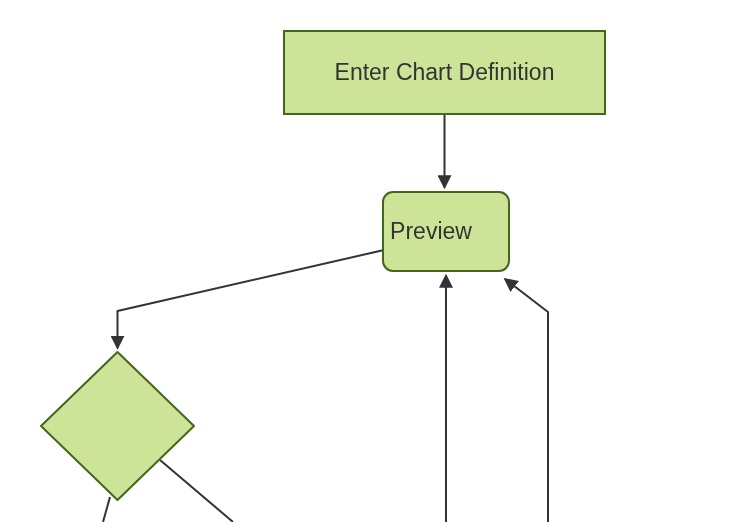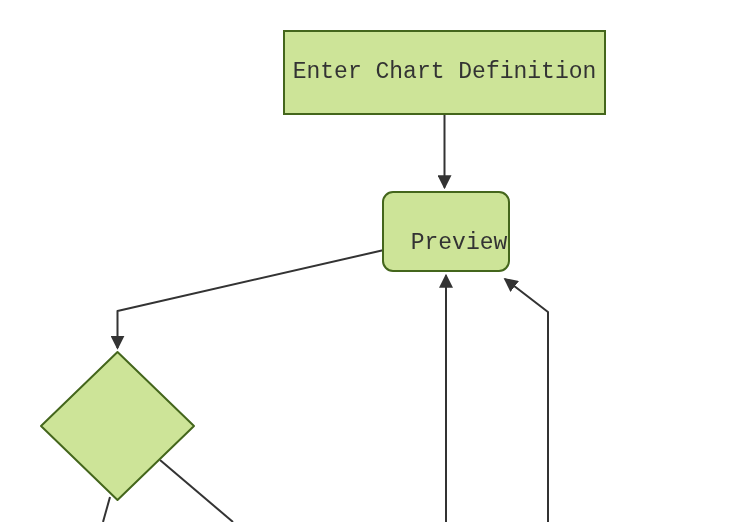--- a/index.html
+++ b/index.html
@@ -28,21 +28,20 @@
   .node-label {
     position: absolute;
     display: flex;
     align-items: center;
     justify-content: center;
     text-align: right;
     font-size: 23px;
     color: var(--text, #333333);
     pointer-events: none;
     line-height: 1.2;
-    font-family: Liberation Mono, monospace;
   }
 </style>
 </head>
 <body>
 
 <div class="canvas" style="--node-fill: #cde498; --node-border: #44661c; --edge: #333333; --text: #333333; --background: #ffffff;">
   <svg width="740" height="522" viewBox="0 0 740 522">
     <defs>
       <marker id="arrow" viewBox="0 0 12 12" refX="10.5" refY="6" markerWidth="14" markerHeight="14" orient="auto" markerUnits="userSpaceOnUse">
         <path d="M0,0 L12,6 L0,12 Z" class="arrow-head"></path>
@@ -55,14 +54,14 @@
     <path class="edge" d="M548,522 L548,312 L505,279" marker-end="url(#arrow)"></path>
     <path class="edge" d="M110,497 L103,522"></path>
     <path class="edge" d="M160,460 L233,522"></path>
 
     <rect class="node-shape" x="284" y="31" width="321" height="83"></rect>
     <rect class="node-shape" x="383" y="192" width="126" height="79" rx="10" ry="10"></rect>
     <polygon class="node-shape" points="117.5,352 194,426 117.5,500 41,426" stroke-linejoin="round"></polygon>
   </svg>
 
   <div class="node-label" style="left:284px; top:31px; width:321px; height:83px;">Enter Chart Definition</div>
-  <div class="node-label" style="left:396px; top:192px; width:126px; height:79px;margin-top:12px;">Preview</div>
+  <div class="node-label" style="left:368px; top:192px; width:126px; height:79px;">Preview</div>
 </div>
 
 </body></html>

